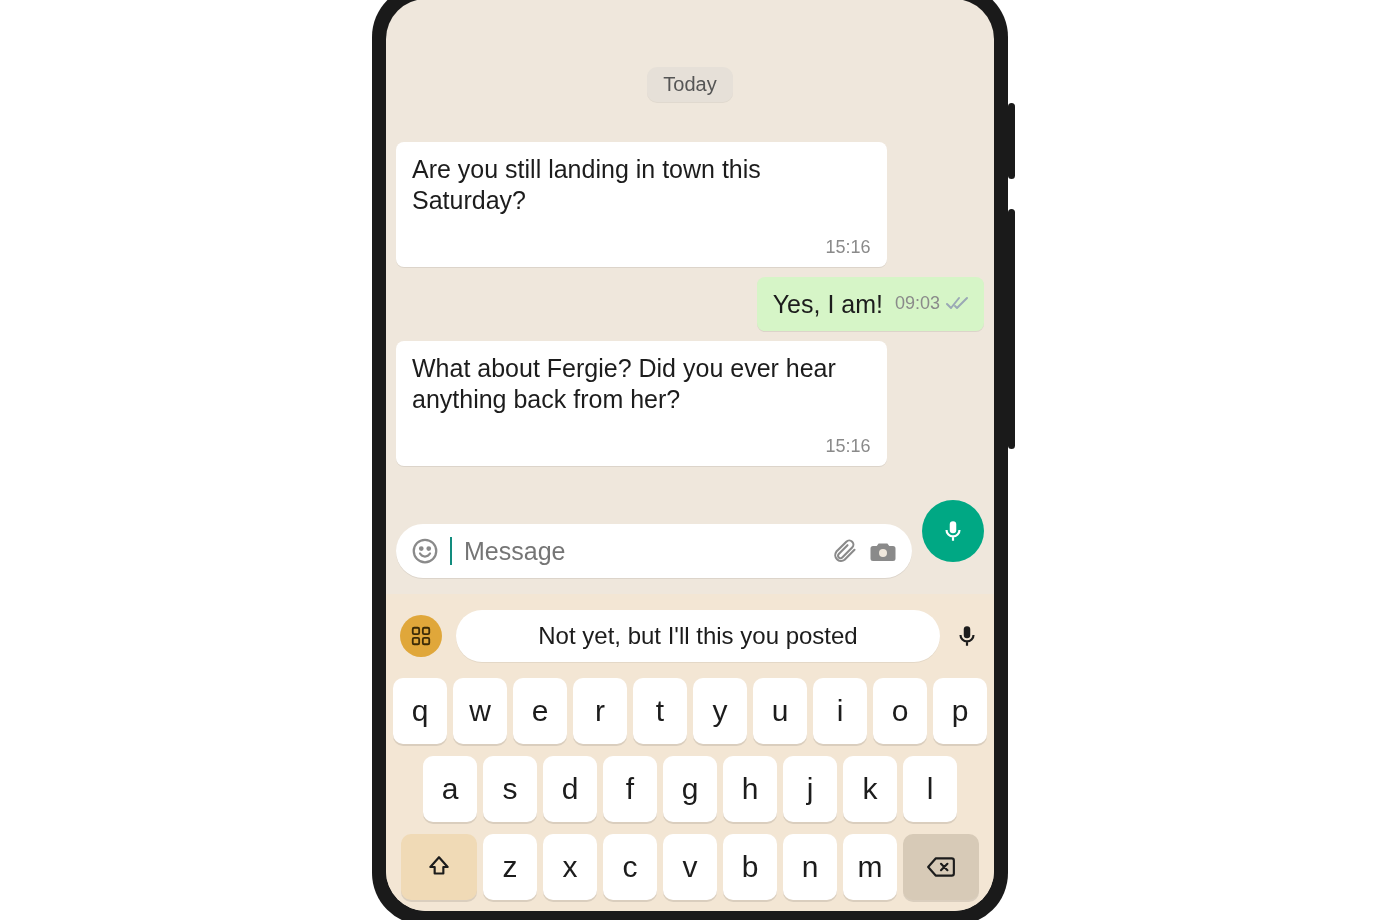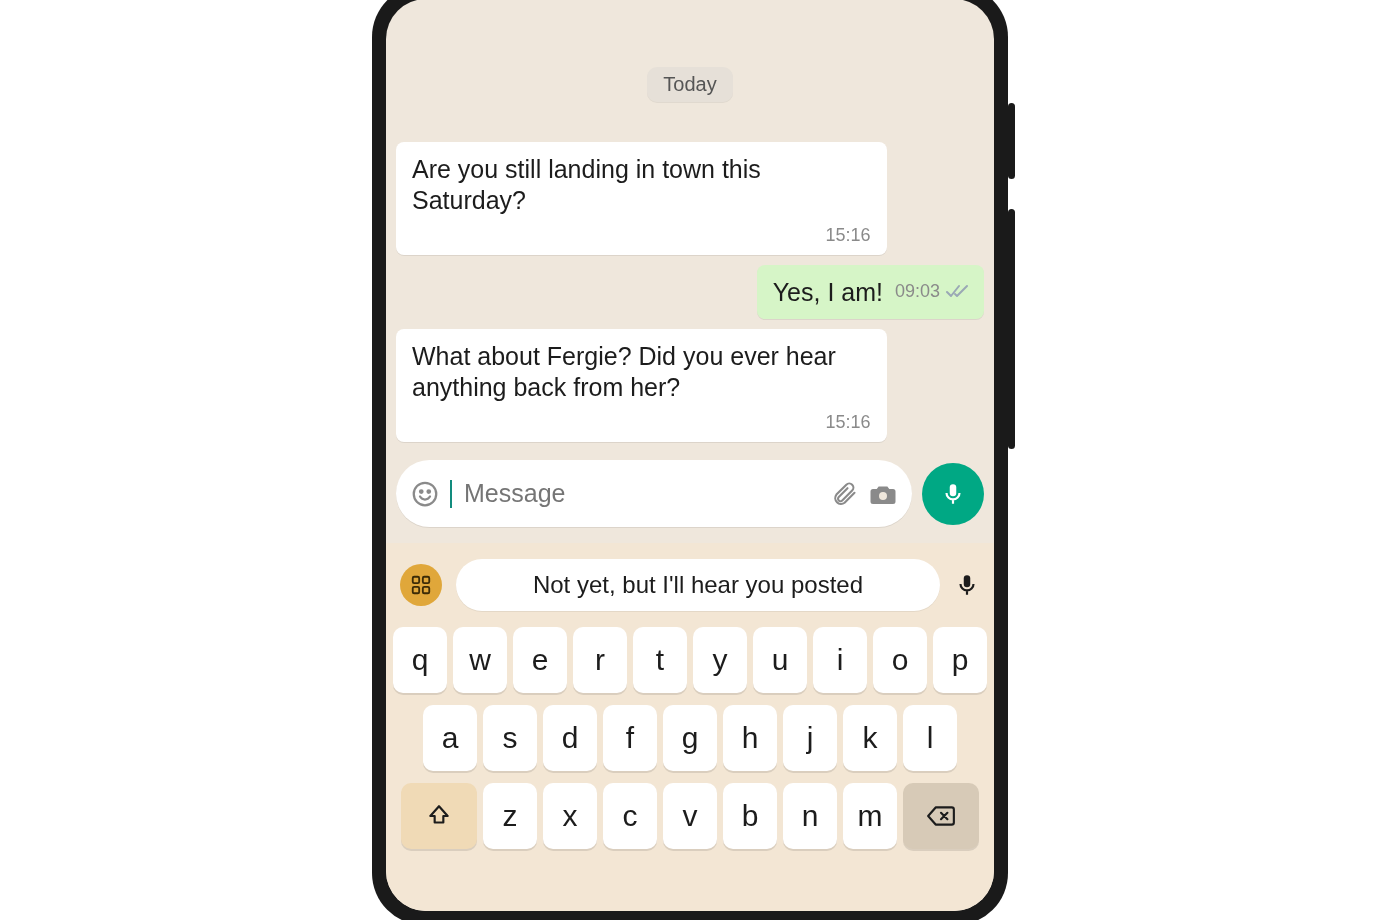--- a/index.html
+++ b/index.html
@@ -67,41 +67,42 @@
     max-width:78%;
     border-radius:8px;
     padding:12px 16px 8px 16px;
     box-shadow:0 1px 0 rgba(0,0,0,.08);
     position:relative;
     font-size:25px;
     line-height:1.22;
   }
   .bubble .meta{
     display:flex;justify-content:flex-end;align-items:center;gap:6px;
-    font-size:18px;color:var(--muted);margin-top:10px;
+    font-size:18px;color:var(--muted);margin-top:22px;
   }
   .bubble .meta.inline{margin-top:0;}
   .in{background:var(--bubble-in);align-self:flex-start;}
   .out{background:var(--bubble-out);align-self:flex-end;
        display:flex;align-items:center;gap:12px;padding:12px 14px 12px 16px;}
   .out .txt{font-size:25px;}
   .ticks svg{width:24px;height:16px;display:block;}
   .composer{
     display:flex;align-items:center;gap:10px;
     padding:6px 10px 16px 10px;
   }
   .field{
     flex:1;
     background:var(--input-bg);
     border-radius:40px;
-    height:67px;
+    height:54px;
     display:flex;align-items:center;
     padding:0 14px;
     box-shadow:0 1px 0 rgba(0,0,0,.08);
     gap:10px;
+    margin-top:40px;
   }
   .field input{
     flex:1;border:0;outline:0;background:transparent;
     font-size:25px;color:#607d8b;padding:0 2px;
   }
   .caret{width:2px;height:28px;background:#128c7e;animation:blink 1.1s step-end infinite;}
   @keyframes blink{50%{opacity:0;}}
   .icn{color:var(--icon);display:flex;align-items:center;justify-content:center;}
   .mic{
     width:62px;height:62px;border-radius:50%;
@@ -222,21 +223,21 @@
       <div class="kbd">
         <div class="sug">
           <div class="sug-grid">
             <svg width="22" height="22" viewBox="0 0 24 24" fill="none" stroke="#3b2b07" stroke-width="2">
               <rect x="3" y="3" width="7" height="7" rx="1.5"></rect>
                 <rect x="14" y="3" width="7" height="7" rx="1.5"></rect>
               <rect x="3" y="14" width="7" height="7" rx="1.5"></rect>
                 <rect x="14" y="14" width="7" height="7" rx="1.5"></rect>
             </svg>
           </div>
-          <div class="sugbubble">Not yet, but I'll hear you posted</div>
+          <div class="sugbubble">Not yet, but I'll this you posted</div>
           <div class="icn sug-mic">
             <svg width="26" height="26" viewBox="0 0 24 24" fill="#1c1c1c">
               <path d="M12 14a3 3 0 003-3V6a3 3 0 10-6 0v5a3 3 0 003 3z"></path>
               <path d="M19 11a7 7 0 01-14 0h2a5 5 0 0010 0h2zM11 21h2v-3h-2z"></path>
             </svg>
           </div>
         </div>
 
         <div class="krow row1" id="row1">
             <div class="key">q</div>

